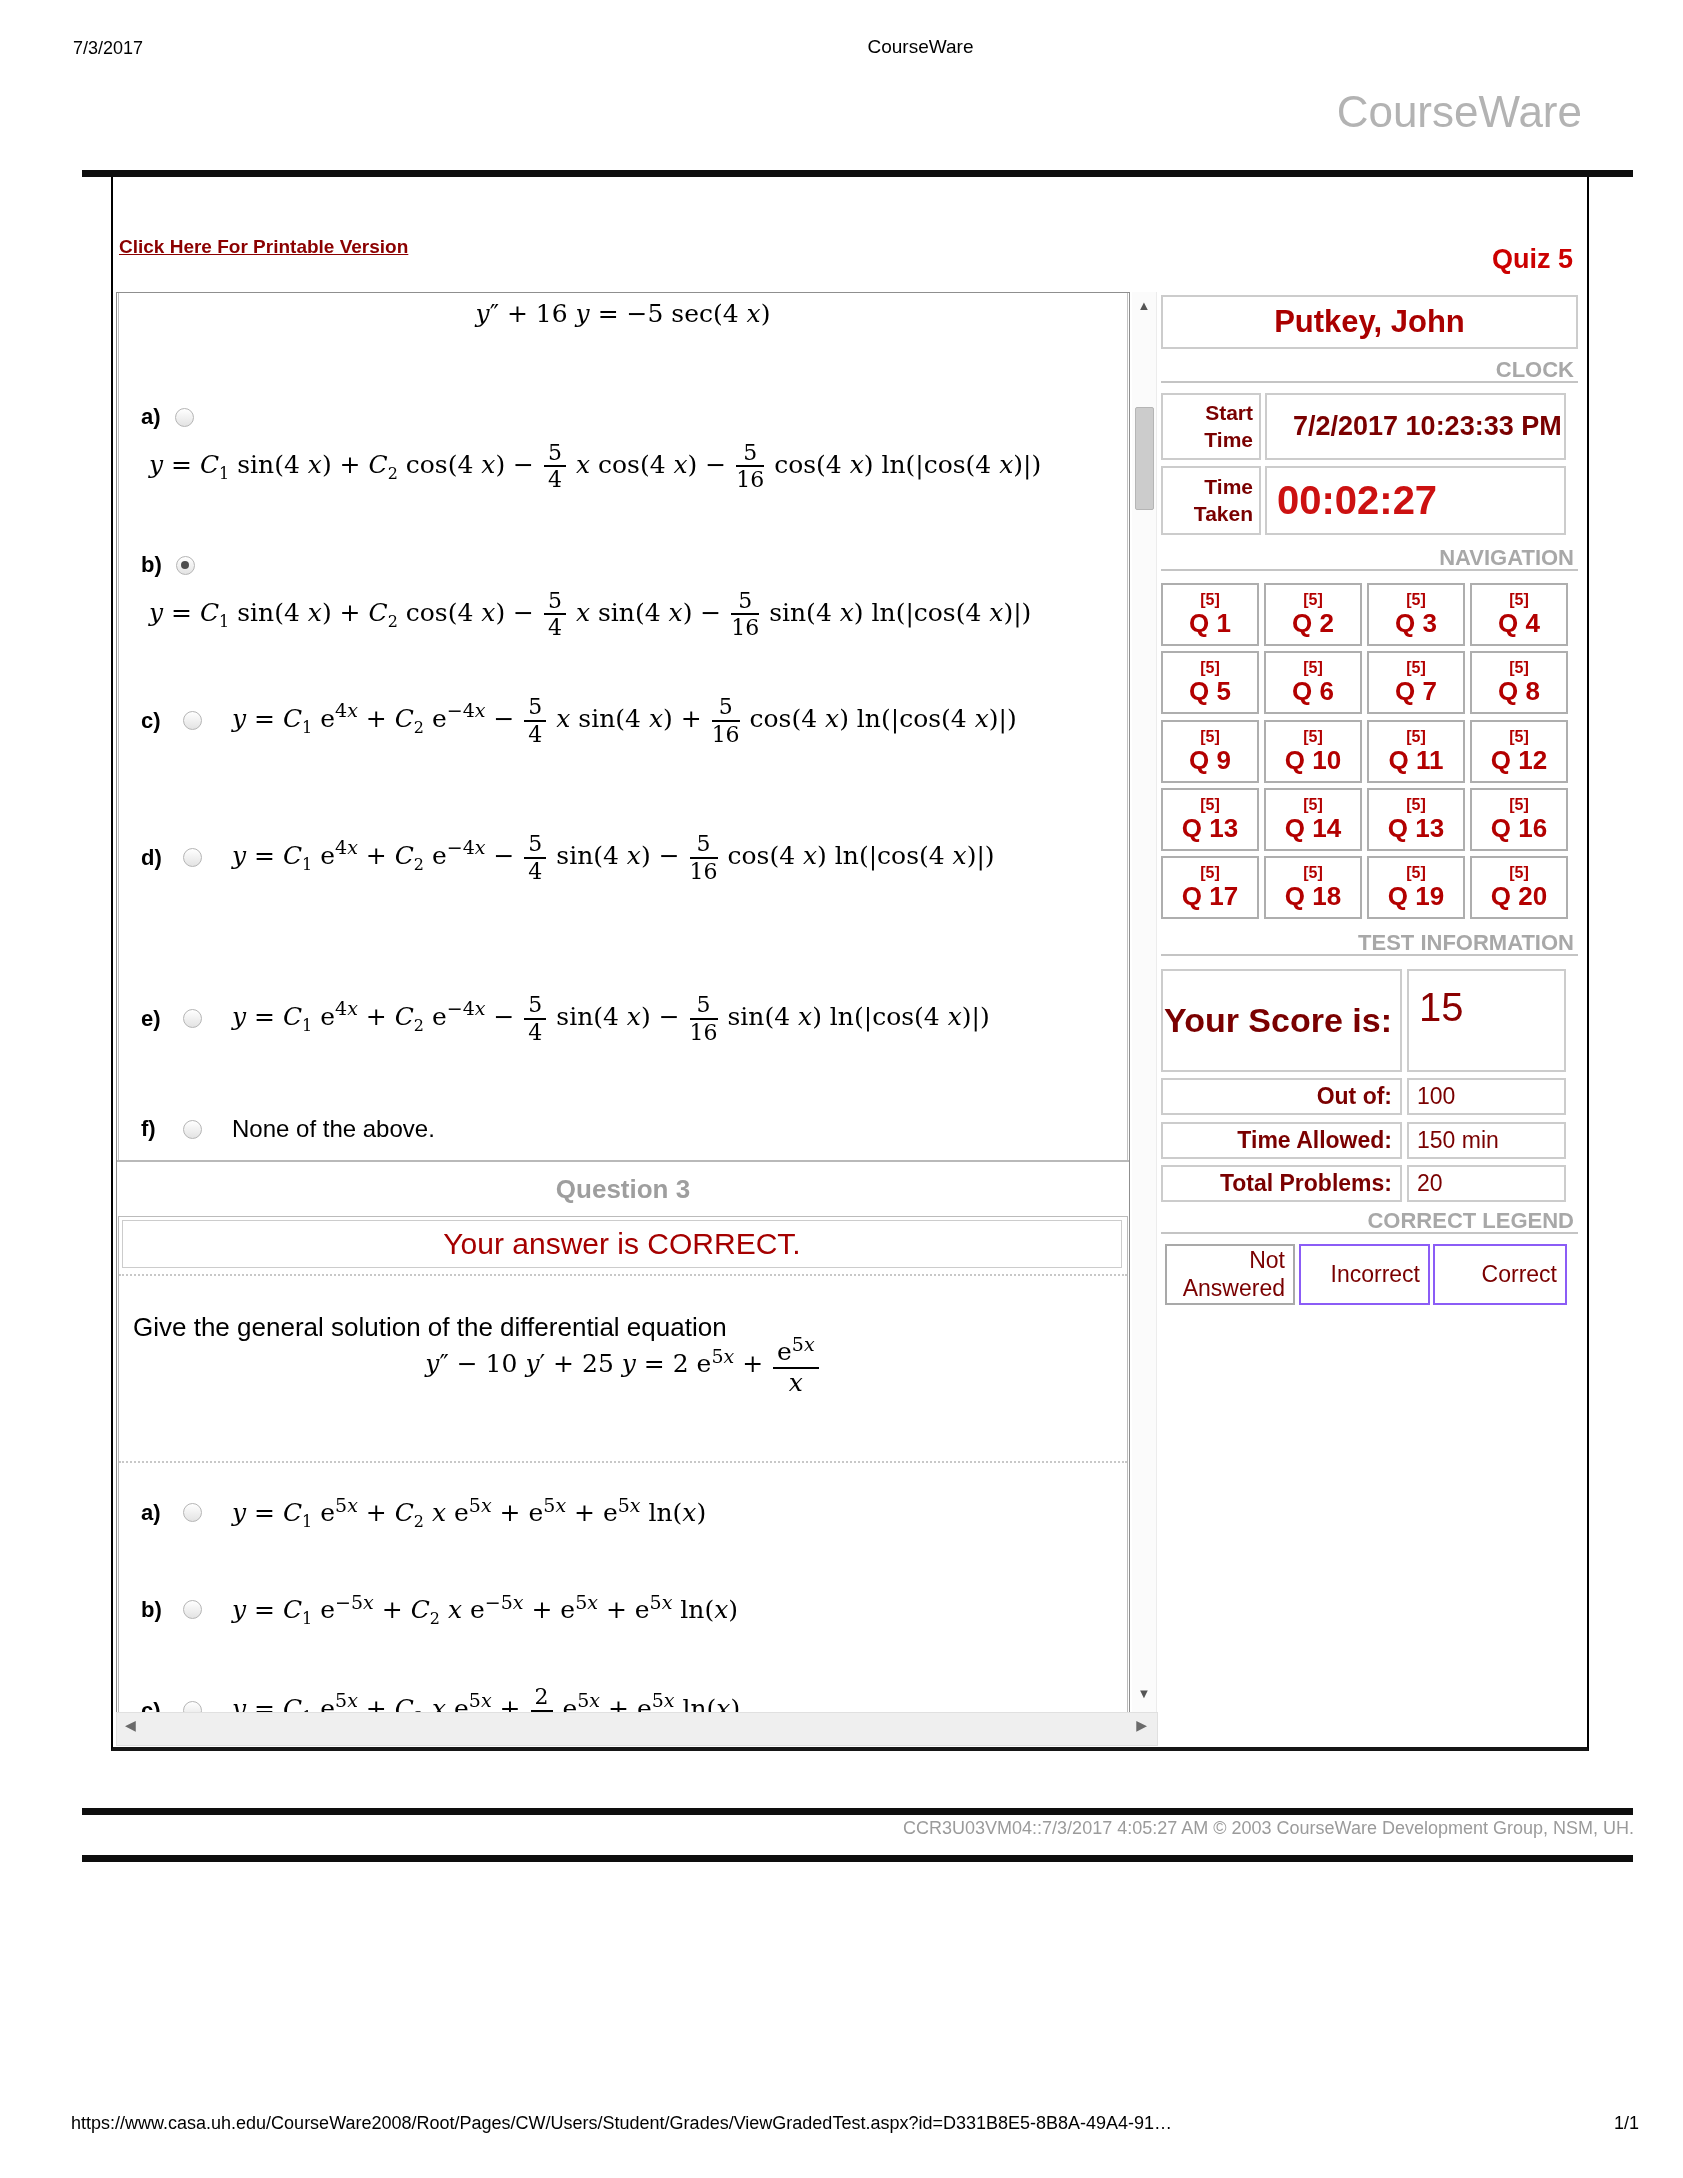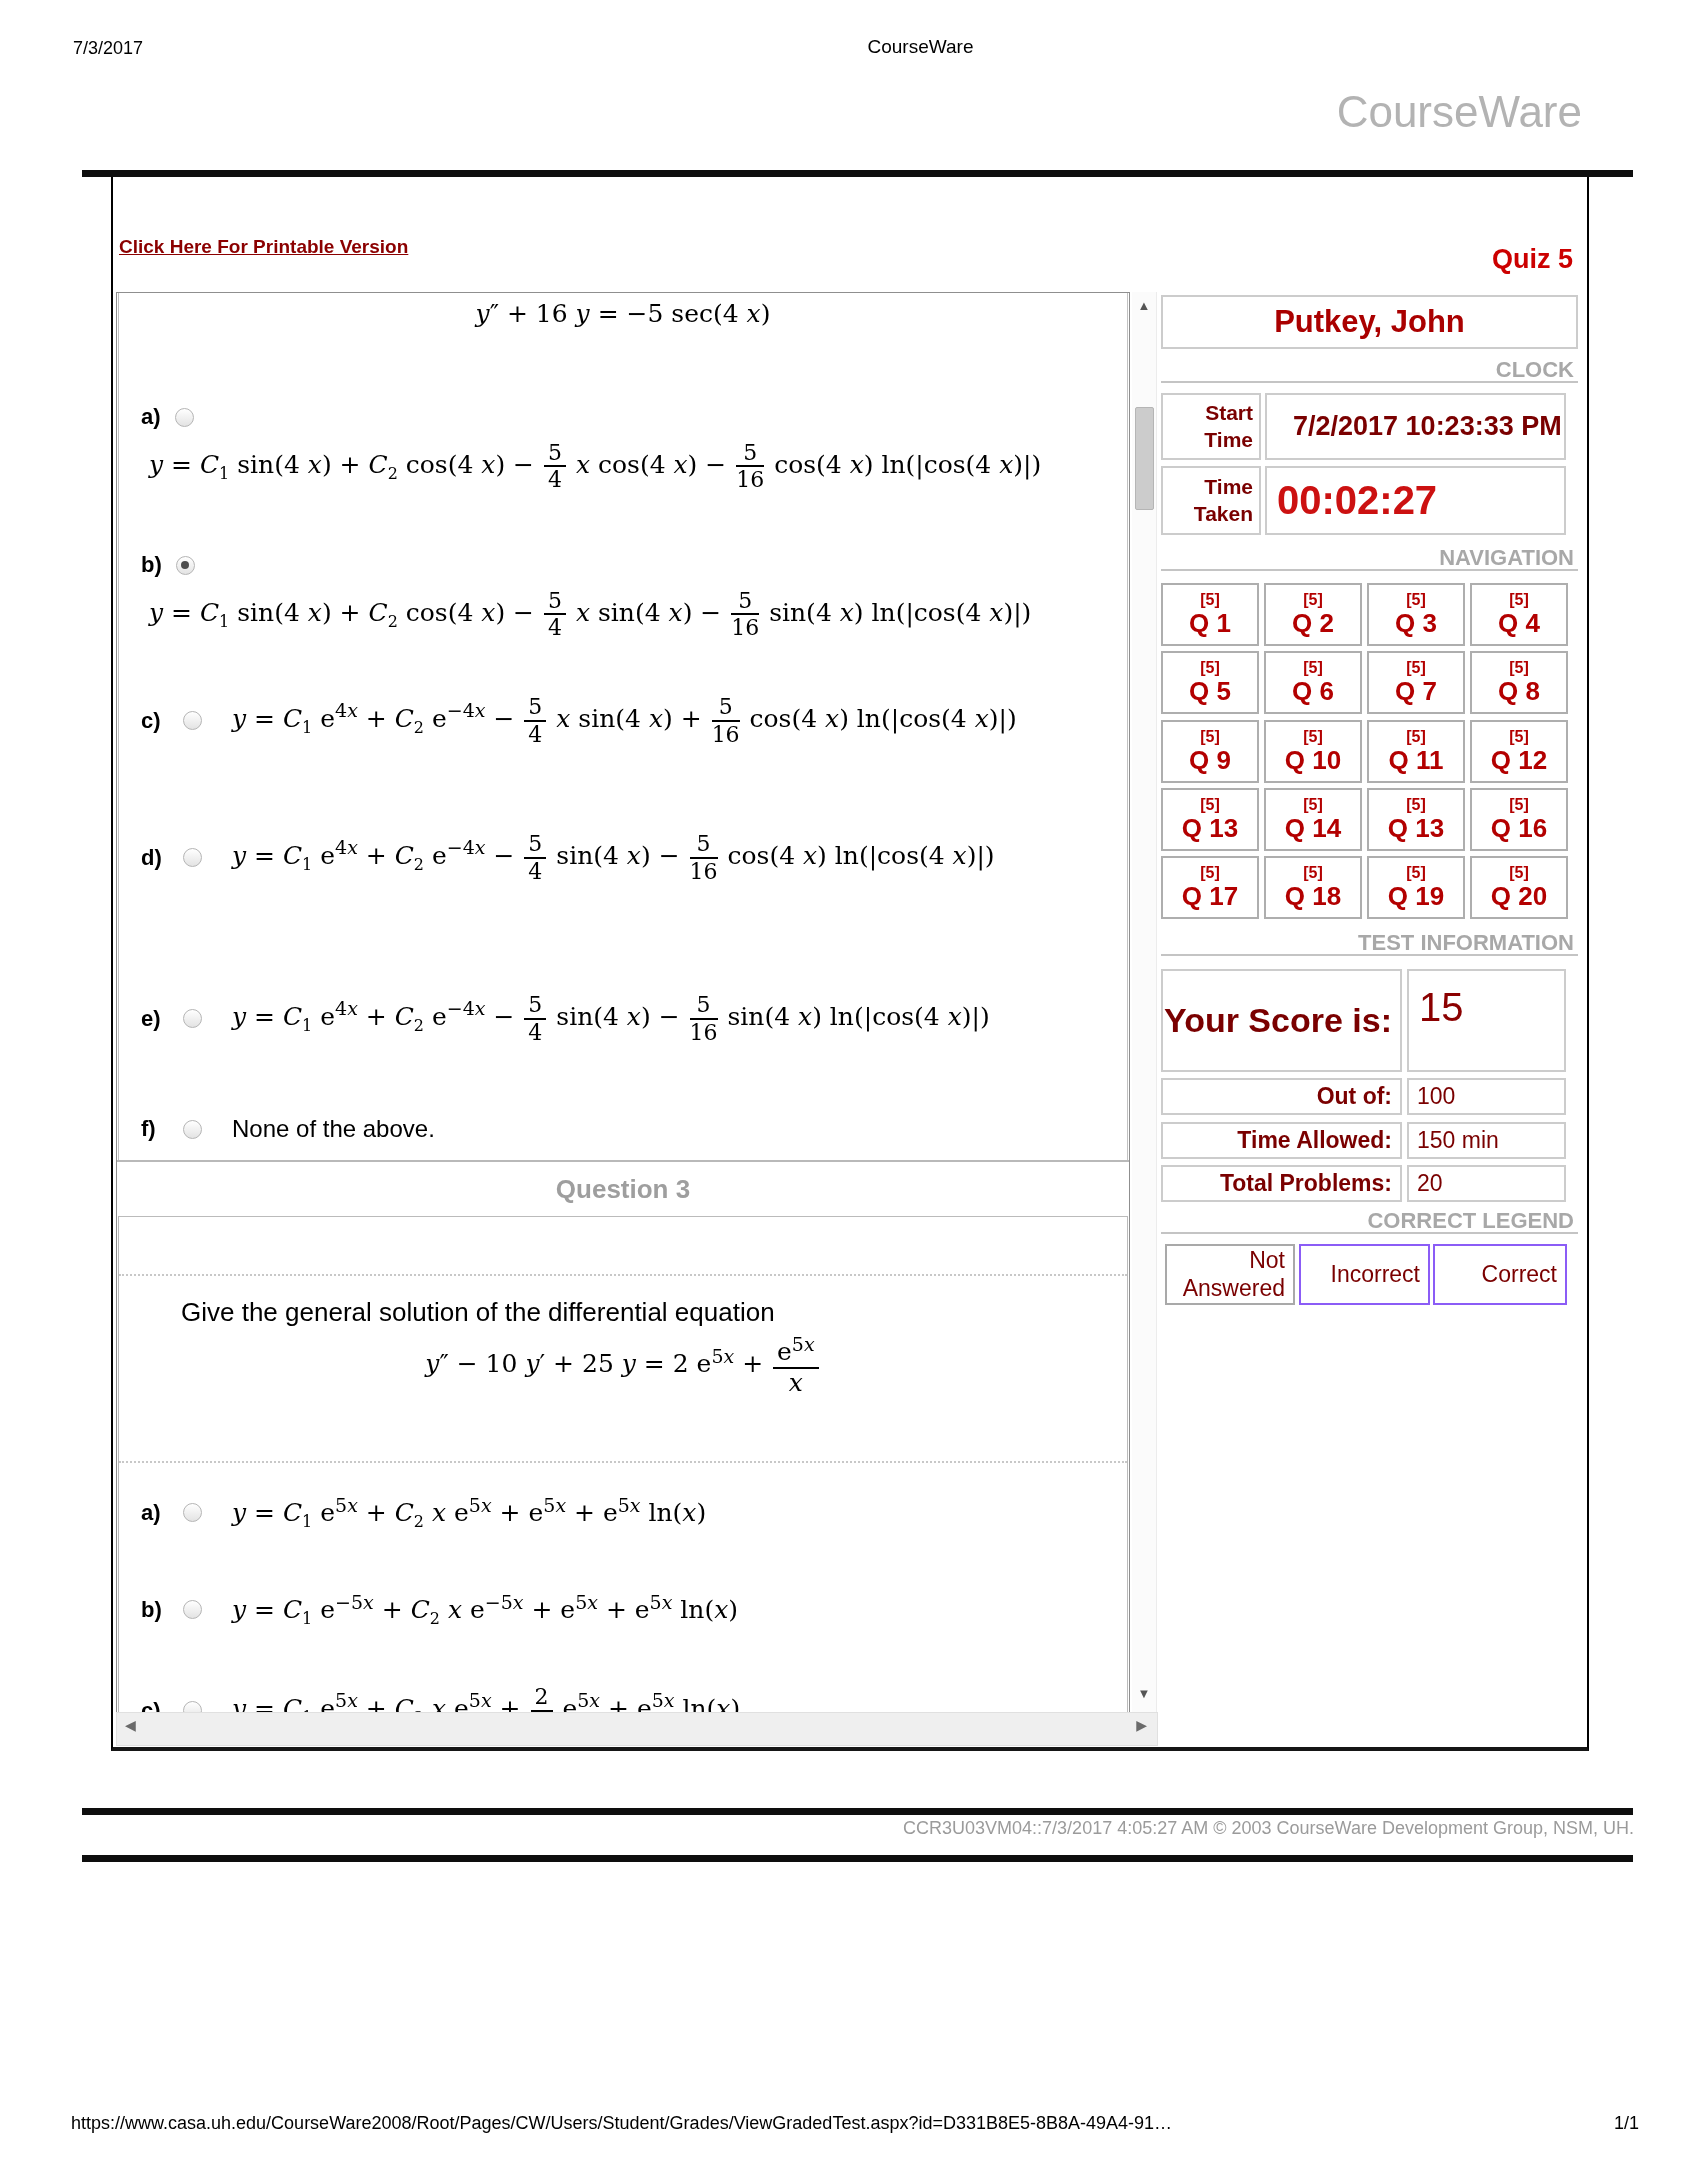--- a/index.html
+++ b/index.html
@@ -48,21 +48,21 @@
   .opt-inline .radio{margin-left:12px;}
   .opt-inline .eq,.opt-inline .plain{margin-left:30px;}
   .plain{font-size:24px;}
 
   #q2-divider{left:0;top:867px;width:1012px;border-top:2px solid #b9b9b9;}
   #q3-header{left:0;top:881px;width:100%;text-align:center;font-size:26px;font-weight:bold;color:#9e9e9e;}
   #q3-box{left:1px;top:923px;width:1008px;height:495px;border:1px solid #bbbbbb;overflow:hidden;}
   #q3-answer-box{left:3px;top:3px;width:998px;height:46px;border:1px solid #cccccc;
                  text-align:center;line-height:46px;font-size:30px;color:#a50000;}
   .dotted-sep{left:0;width:100%;border-top:2px dotted #c8c8c8;}
-  #q3-prompt{left:14px;top:80px;font-size:26px;margin-left:48px;}
+  #q3-prompt{left:14px;top:95px;font-size:26px;}
   #q3-equation{left:0;top:117px;width:100%;text-align:center;}
 
   
   #v-scrollbar{left:1019px;top:115px;width:24px;height:1420px;background:#fbfbfb;border-right:1px solid #ececec;}
   .v-arrow{left:0;width:24px;text-align:center;font-size:13px;color:#555;cursor:pointer;}
   #v-thumb{left:3px;top:115px;width:17px;height:101px;background:#ccc;border:1px solid #b5b5b5;border-radius:2px;cursor:pointer;}
 
   
   #h-scrollbar{left:3px;top:1535px;width:1040px;height:32px;background:#efefef;border:1px solid #e0e0e0;}
   .h-arrow{top:4px;font-size:14px;color:#6a6a6a;cursor:pointer;}
@@ -161,20 +161,21 @@
               <span class="opt-label">f)</span>
               <span class="radio"></span>
               <span class="plain">None of the above.</span>
             </div>
           </div>
       </div>
       <div class="abs" id="q2-divider"></div>
       <div class="abs" id="q3-header">Question 3</div>
 
       <div class="abs" id="q3-box">
+        <div class="abs" id="q3-answer-box">Your answer is CORRECT.</div>
         <div class="abs dotted-sep" style="top:57px;"></div>
         <div class="abs" id="q3-prompt">Give the general solution of the differential equation</div>
         <div class="abs eq" id="q3-equation"><i>y</i>″ − 10 <i>y</i>′ + 25 <i>y</i> = 2 e<sup>5<i>x</i></sup> + <span class="fr big"><span class="nu">e<sup>5<i>x</i></sup></span><span class="de"><i>x</i></span></span></div>
         <div class="abs dotted-sep" style="top:244px;"></div>
         <div id="q3-options">
             <div class="abs opt-inline" style="top: 261px; left: 0px; width: 100%; height: 69px;">
               <span class="opt-label">a)</span>
               <span class="radio"></span>
               <span class="eq"><i>y</i> = <i>C</i><sub>1</sub> e<sup>5<i>x</i></sup> + <i>C</i><sub>2</sub> <i>x</i> e<sup>5<i>x</i></sup> + e<sup>5<i>x</i></sup> + e<sup>5<i>x</i></sup> ln(<i>x</i>)</span>
             </div>

